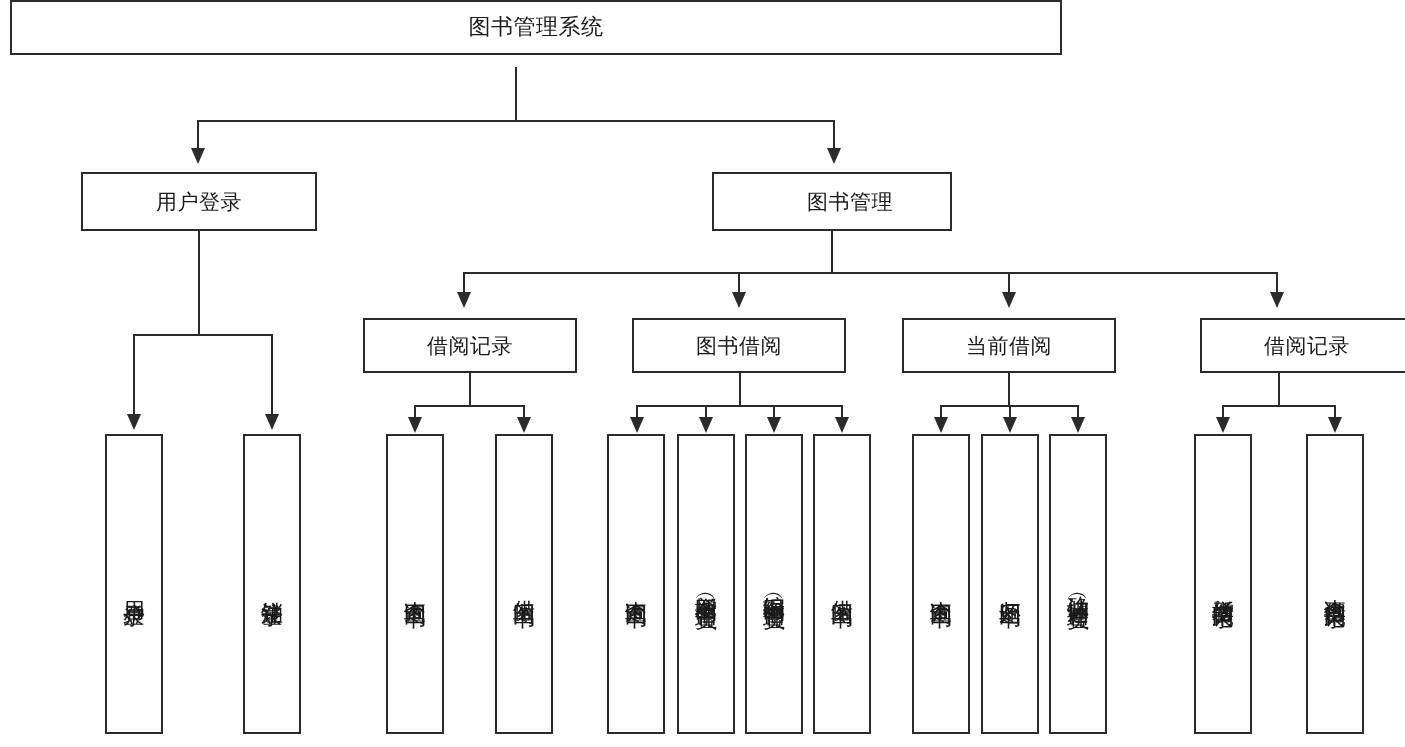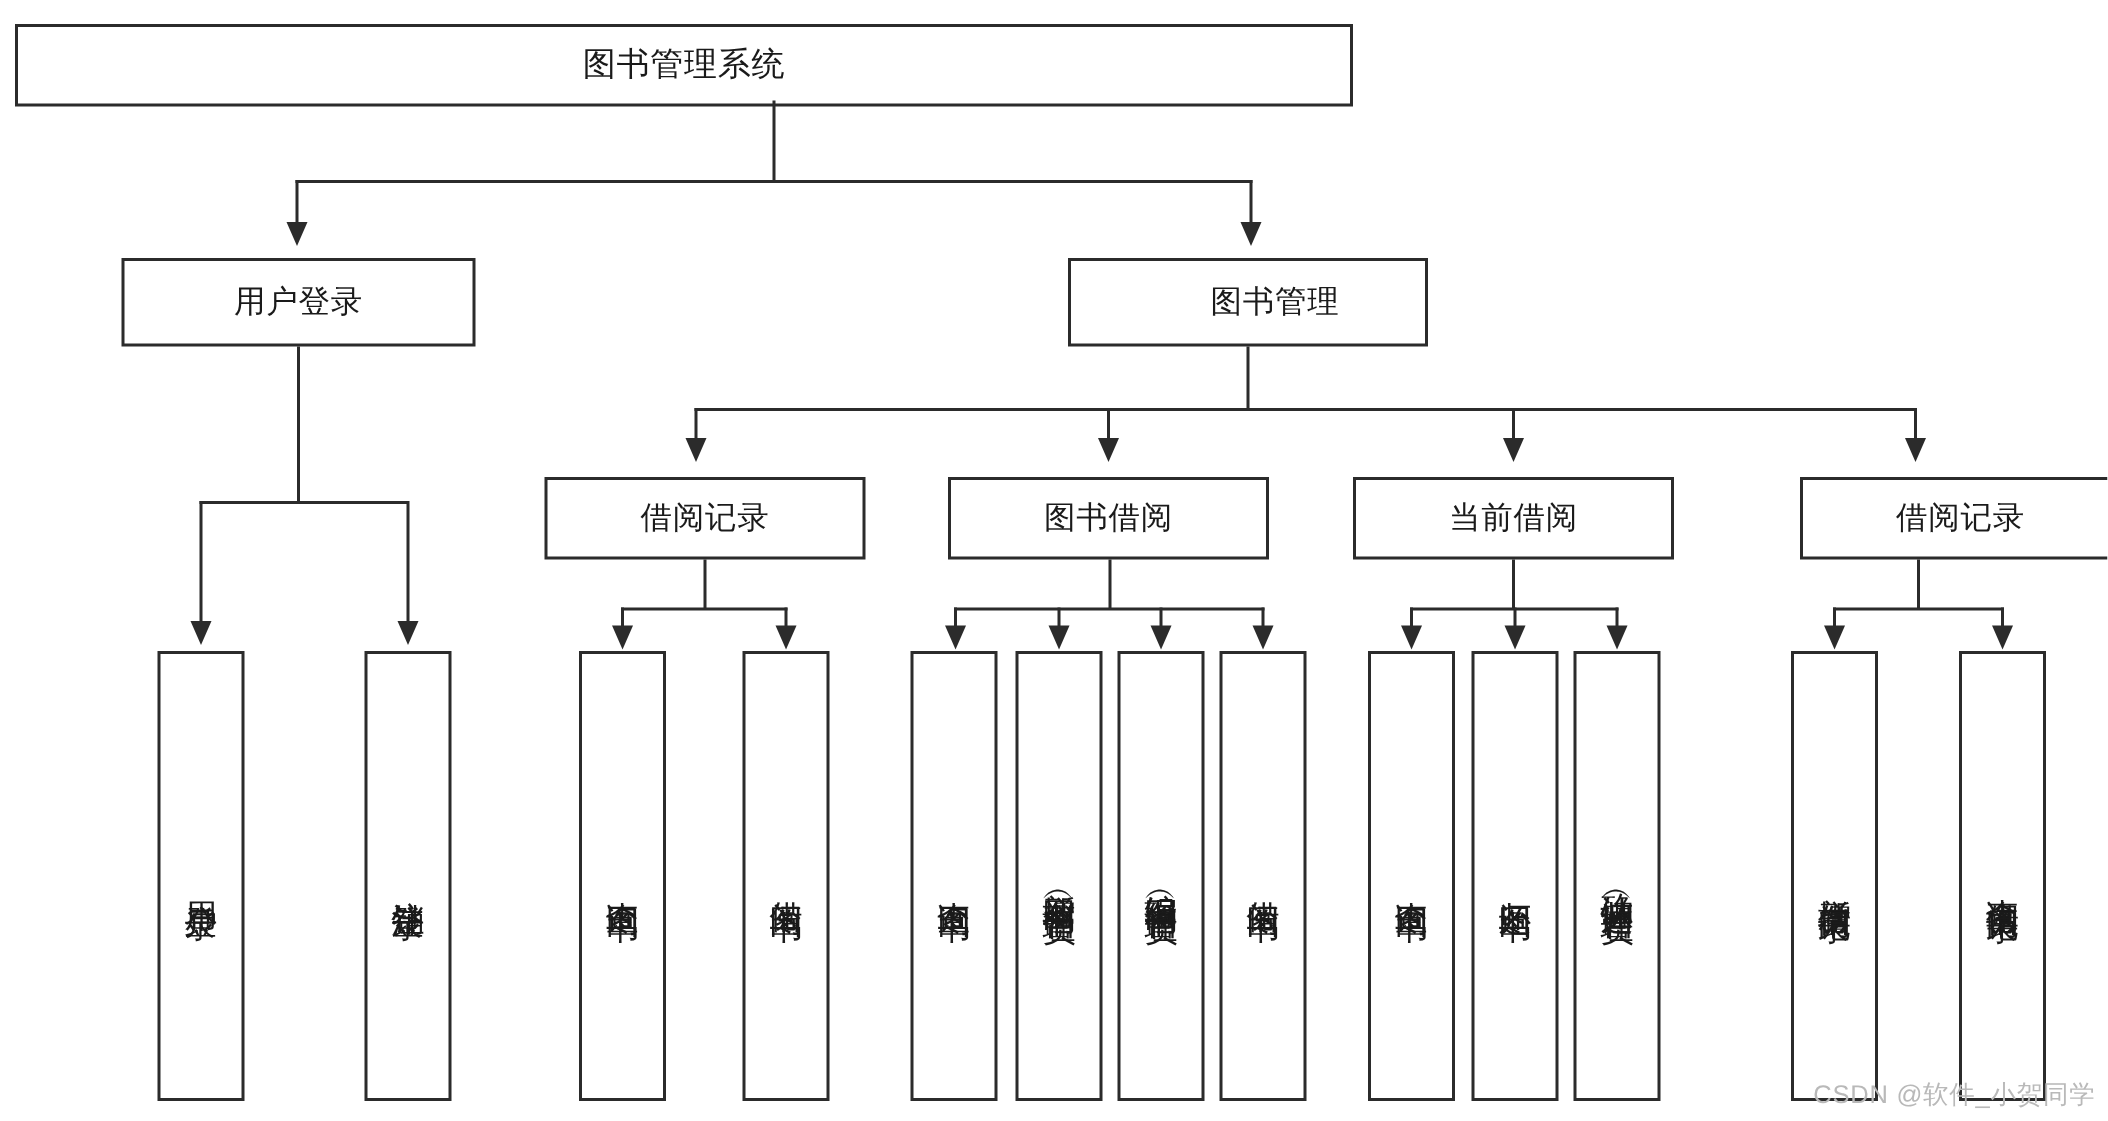--- a/index.html
+++ b/index.html
@@ -73,21 +73,21 @@
     color: #b9b9b9;
     white-space: nowrap;
     letter-spacing: 0.5px;
   }
 </style>
 </head>
 <body>
 
 <div id="canvas">
 
-  <div class="node h root" style="left:10px; top:16px; width:892px; height:55px;">
+  <div class="node h root" style="left:10px; top:0; width:1052px; height:55px;">
     <span>图书管理系统</span>
   </div>
 
   <div class="conn vline" style="left:515px; top:67px; width:2px; height:53px;"></div>
 
   <div class="conn hline" style="left:197px; top:120px; width:638px; height:2px;"></div>
 
   <div class="conn vline" style="left:197px; top:120px; width:2px; height:30px;"></div>
   <div class="arrow" style="left:191px; top:148px;"></div>
   <div class="conn vline" style="left:833px; top:120px; width:2px; height:30px;"></div>
@@ -202,15 +202,14 @@
     <span class="vtxt">确认归还（管理员）</span>
   </div>
 
   <div class="node v" style="left:1194px; top:434px; width:58px; height:300px;">
     <span class="vtxt">新增借阅记录</span>
   </div>
   <div class="node v" style="left:1306px; top:434px; width:58px; height:300px;">
     <span class="vtxt">查询借阅记录</span>
   </div>
 
-  <div class="watermark">CSDN @软件_小贺同学</div>
 
 </div>
 
 </body></html>

